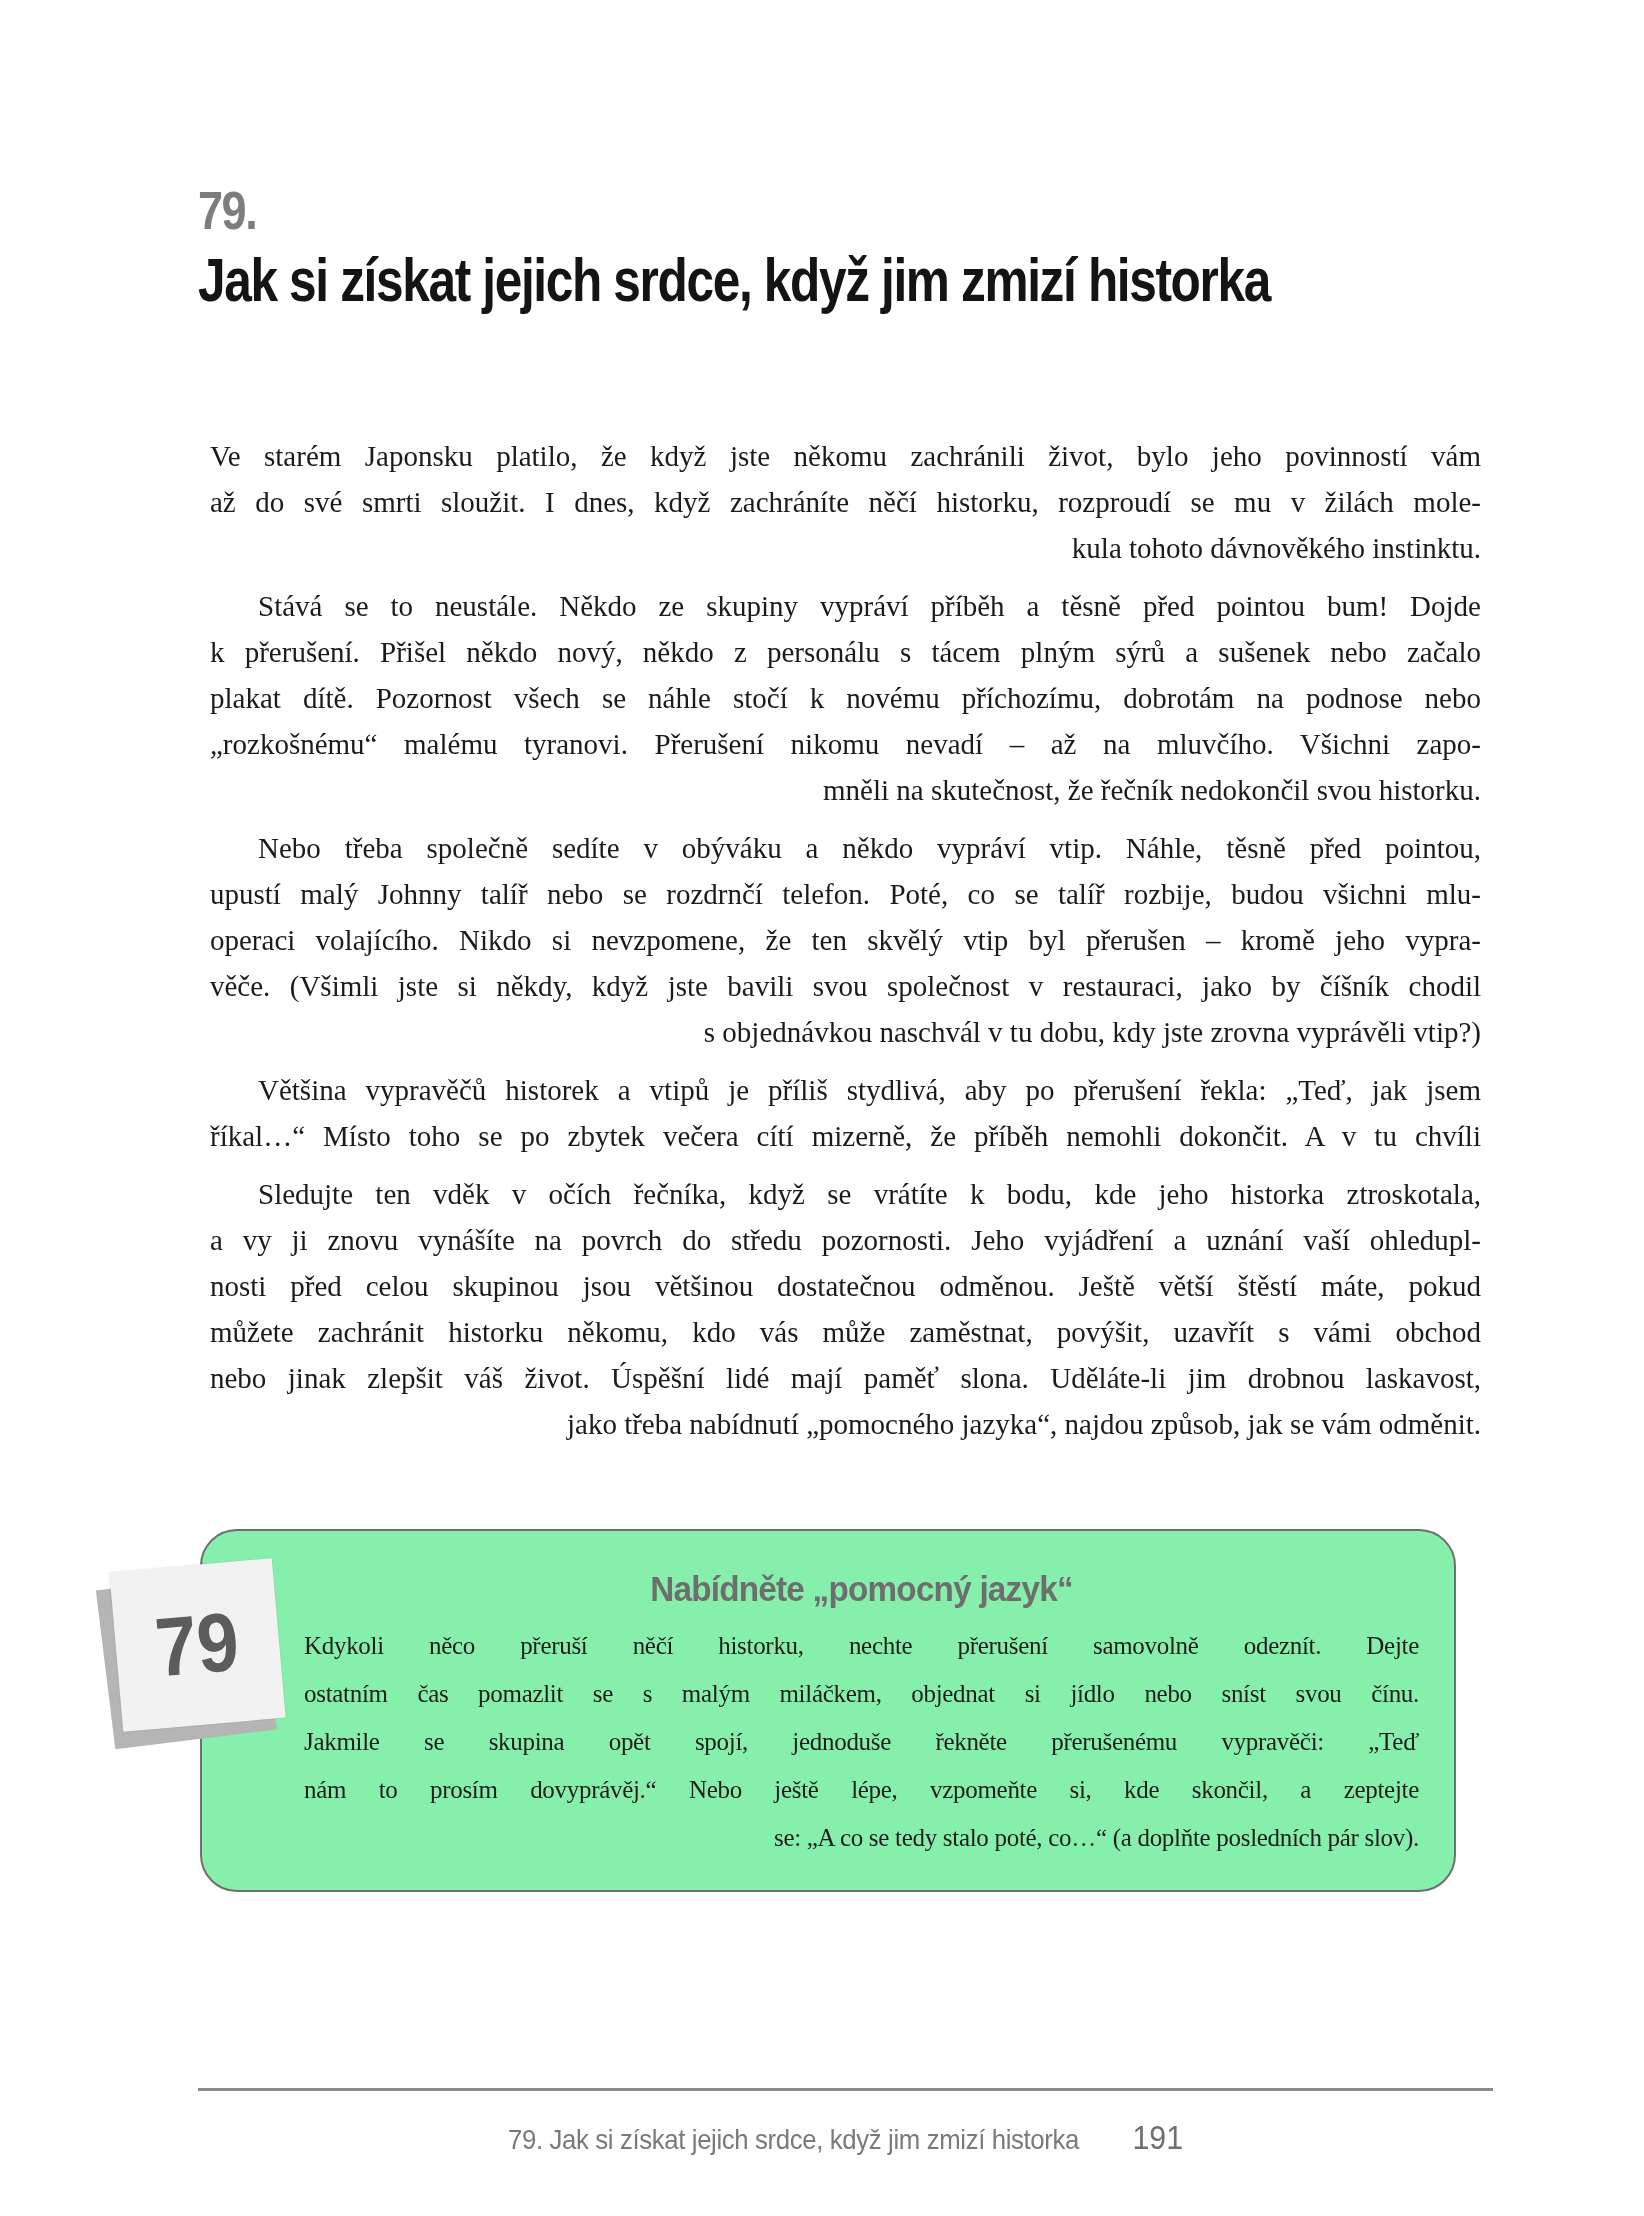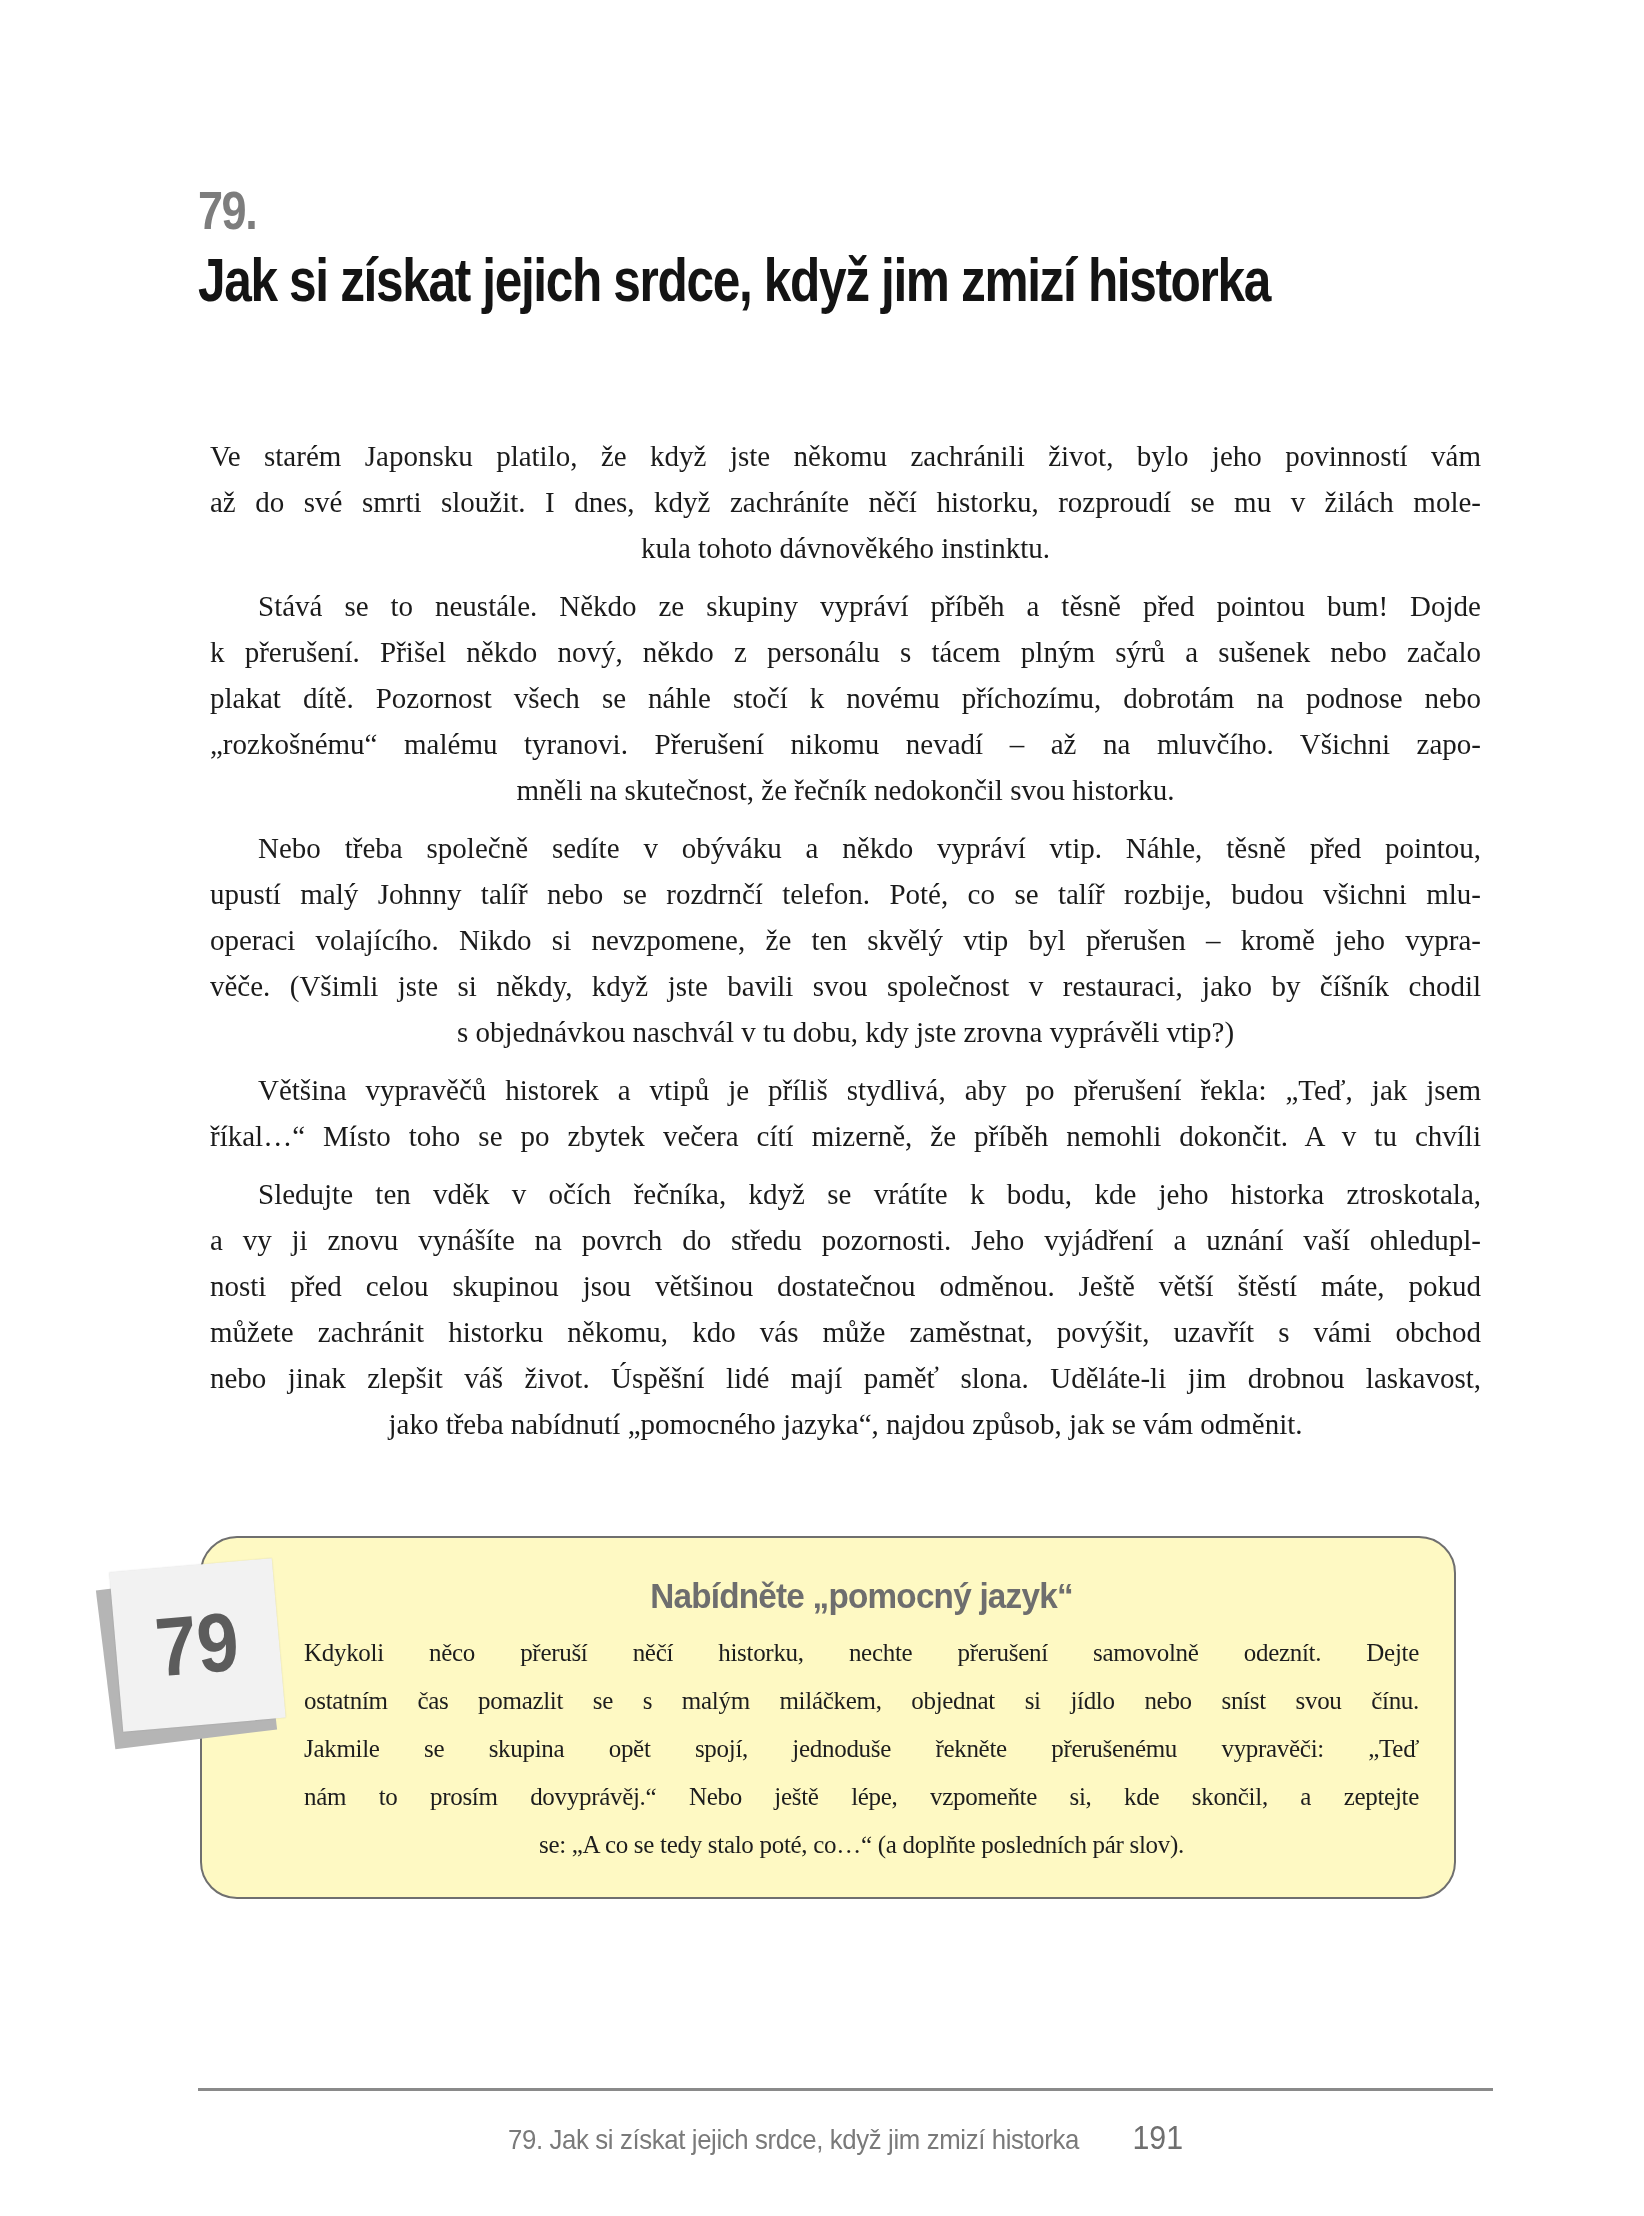--- a/index.html
+++ b/index.html
@@ -20,28 +20,28 @@
     font-family:"Liberation Sans","DejaVu Sans",sans-serif;
     font-weight:bold; font-size:62px; color:#141414;
     letter-spacing:-1.7px; white-space:nowrap;
     transform:scaleX(.80); transform-origin:left top;
   }
   .body-text {
     position:absolute; left:198px; top:421px; width:1295px;
     font-size:29px; line-height:46px; color:#1b1b1b;
   }
   .para { margin:12px; }
-  .line { text-align:center; }
+  .line { text-align:right; }
   .line.just { text-align:justify; text-align-last:justify; }
   .line.indent { text-indent:48px; }
 
   .tip-box {
     position:absolute; left:200px; top:1529px; width:1256px; height:363px;
-    box-sizing:border-box; background:#fef9c3;
-    border:2.5px solid #6f6f6f; border-radius:37px;margin-top:7px;
+    box-sizing:border-box; background:#86efac;
+    border:2.5px solid #6f6f6f; border-radius:37px;
   }
   .tip-heading {
     margin:38px 35px 13.3px 102px; text-align:center;
     font-family:"Liberation Sans","DejaVu Sans",sans-serif;
     font-weight:bold; font-size:35px; color:#6e6e6e;
     letter-spacing:-0.8px; transform:scaleX(.95);
   }
   .tip-body {
     margin:0 35px 0 102px;
     font-family:Liberation Serif, serif;

